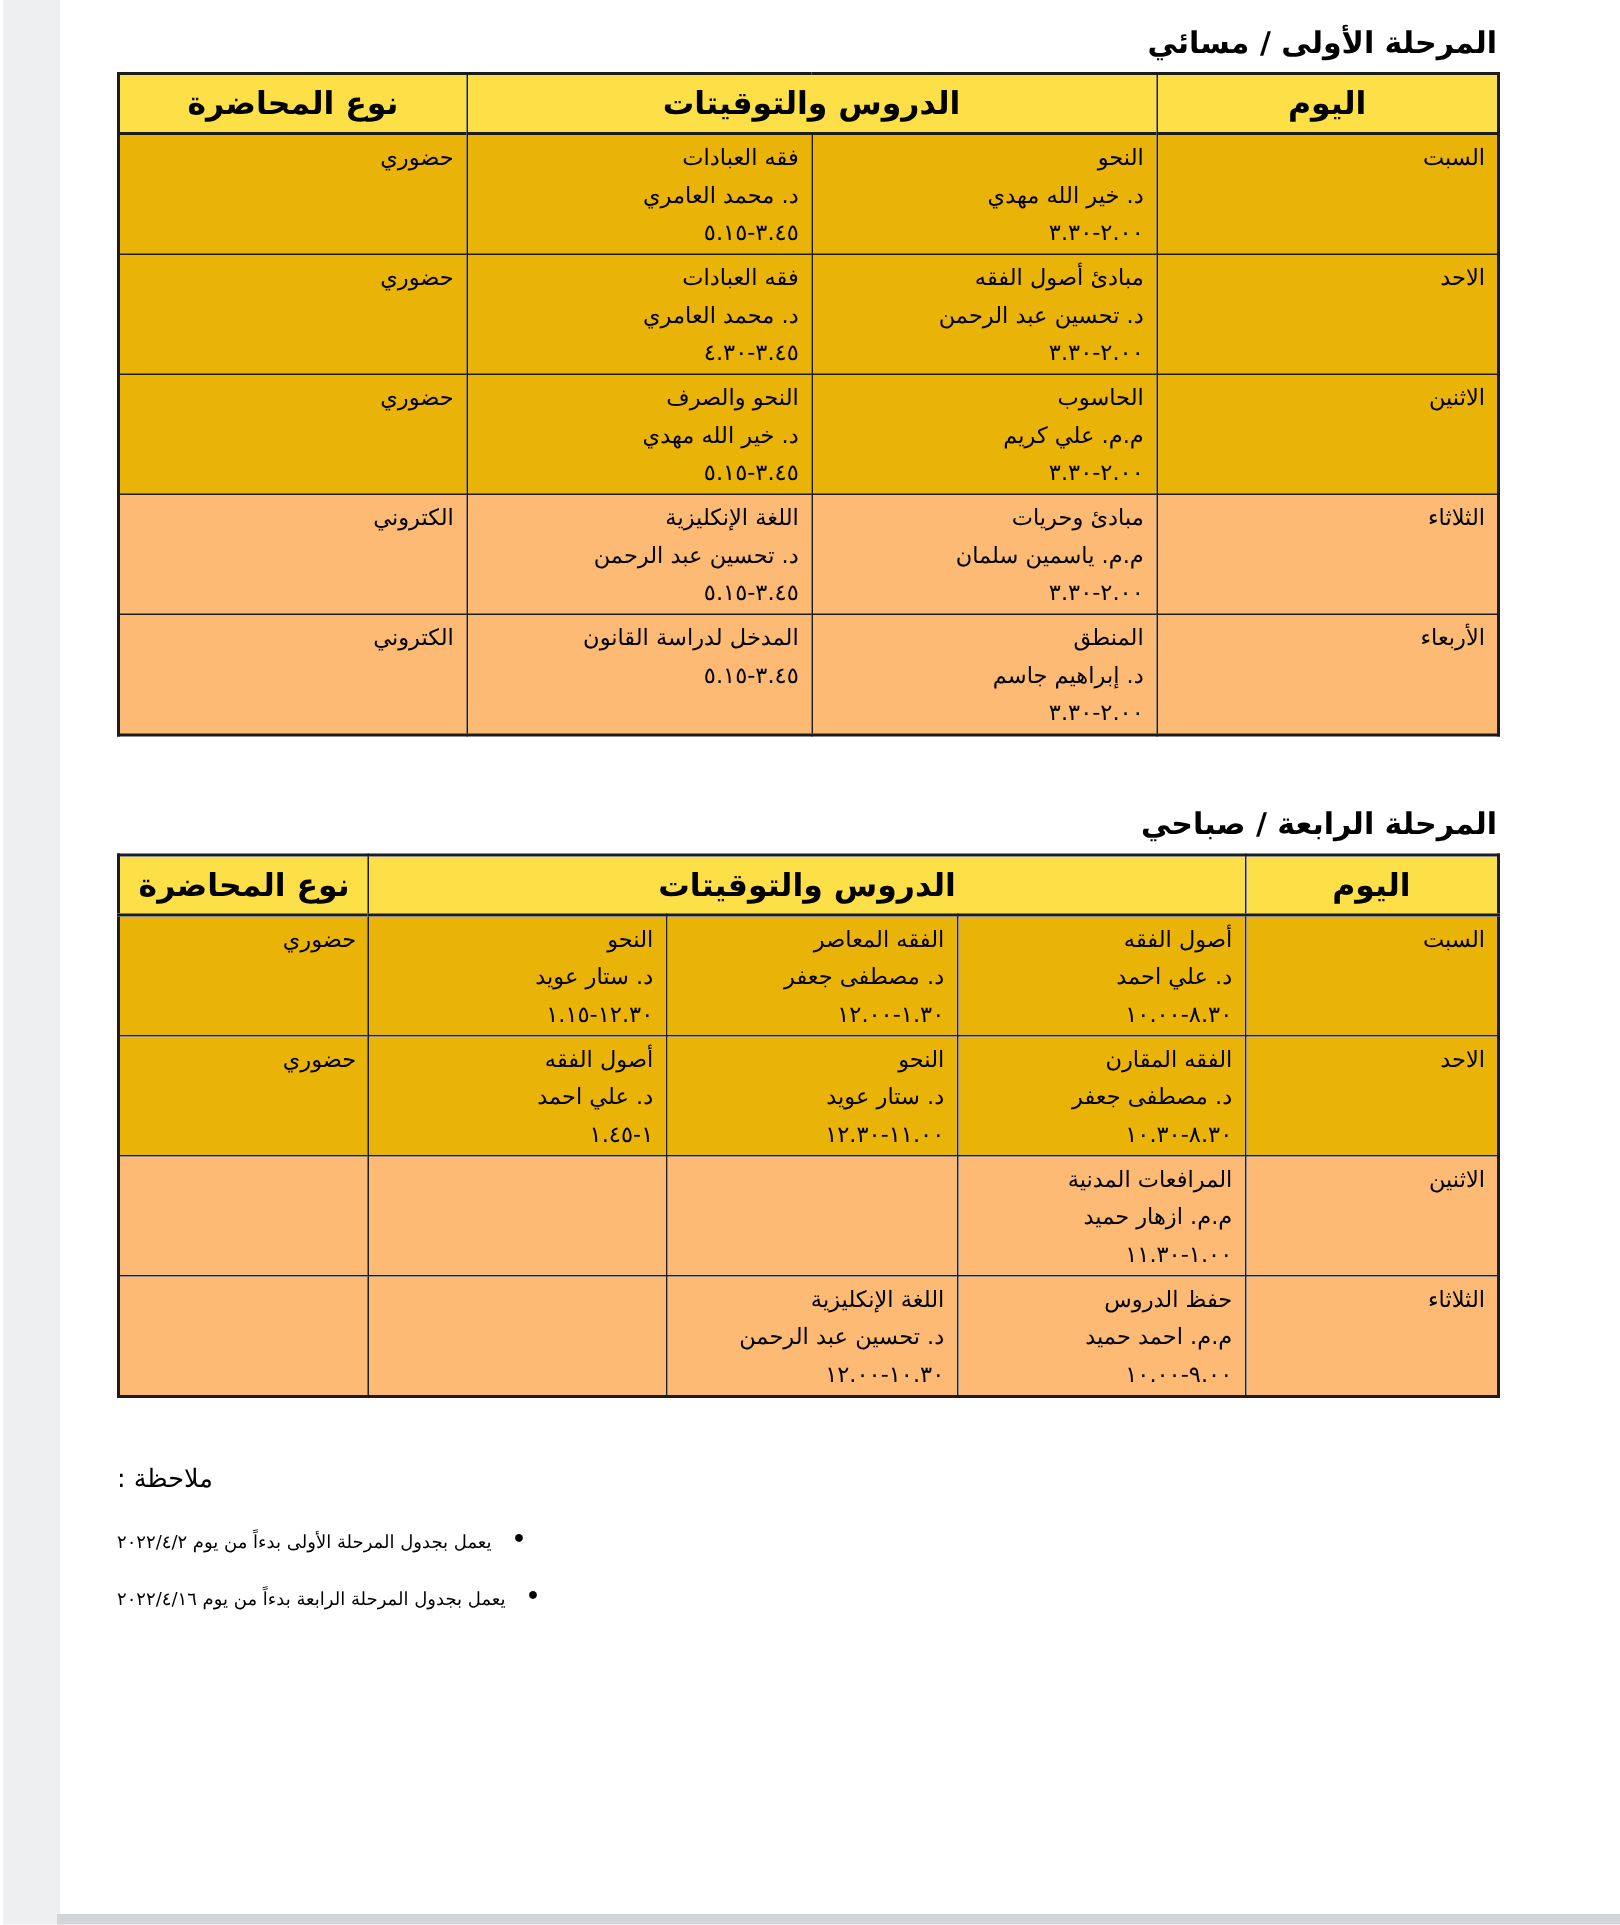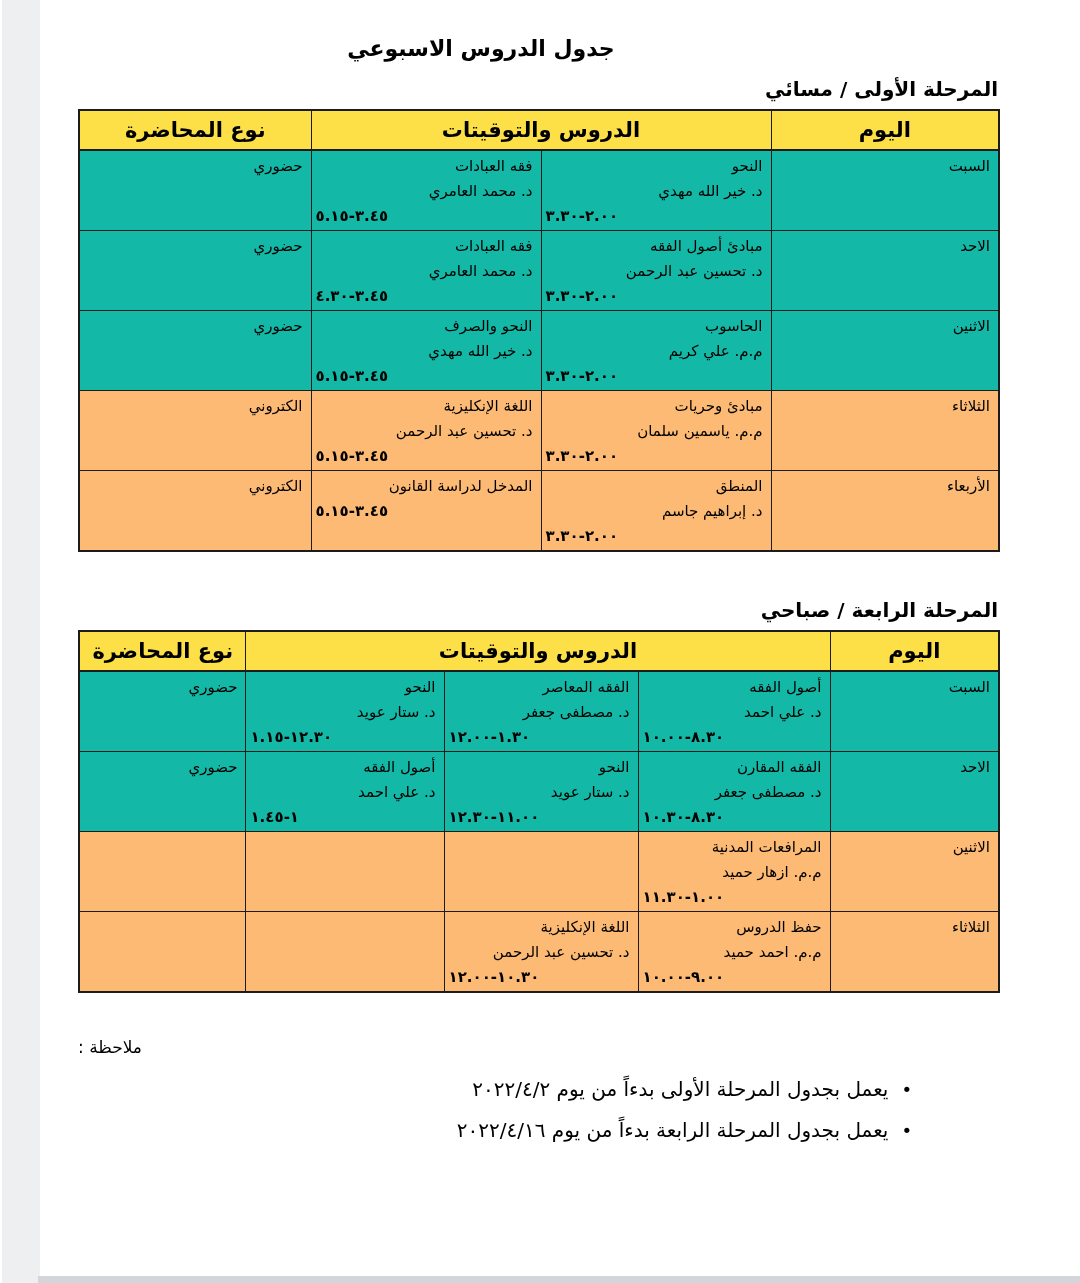--- a/index.html
+++ b/index.html
@@ -26,42 +26,41 @@
   }
   table.sched th, table.sched td {
     border: 1.5px solid #1c1c1c; vertical-align: top; overflow: hidden;
   }
   table.sched thead th {
     height: 36px; vertical-align: middle; text-align: center;
     font-weight: bold; font-size: 21px; background: #fde047;
     border-bottom: 2.5px solid #1c1c1c;
   }
   table.sched tbody td { height: 76px; padding: 3px 8px 0 4px; font-size: 15px; line-height: 25px; }
-  tr.blue td { background: #14b8a6; }
+  tr.blue td { background: #eab308; }
   tr.pink td { background: #fdba74; }
 
   td.day, td.type { text-align: right; }
   td.lesson .subject, td.lesson .teacher { text-align: right; }
-  td.lesson .time { direction: ltr; unicode-bidi: bidi-override; text-align: left; font-weight: bold; }
+  td.lesson .time { direction: ltr; unicode-bidi: bidi-override; text-align: right; }
   table.sched td div:empty { display: none; }
 
   .note-heading { font-size: 17px; text-align: left; margin: 44px 4px 0 0; }
   .notes { margin: 20px 88px 0 0; padding: 0; list-style: none; }
-  .notes li { font-size: 20px; text-align: right; margin-bottom: 17px; }
+  .notes li { font-size: 12px; text-align: left; margin-bottom: 17px; }
   .notes li::before { content: "\2022"; font-size: 18px; margin-left: 13px; }
 </style>
 </head>
 <body>
 
 <div class="edge-left"></div>
 <div class="edge-bottom"></div>
 
 <div class="content">
 
-  <div class="title">جدول الدروس الاسبوعي</div>
 
   <div class="subtitle">المرحلة الأولى / مسائي</div>
 
   <table class="sched">
     <colgroup>
       <col style="width:228px">
         <col style="width:230px">
         <col style="width:230px">
         <col>
     </colgroup>

